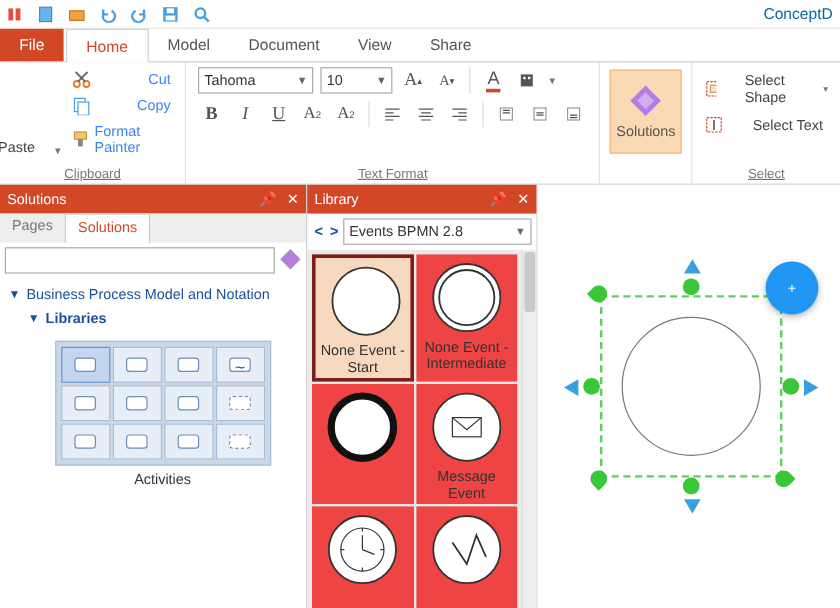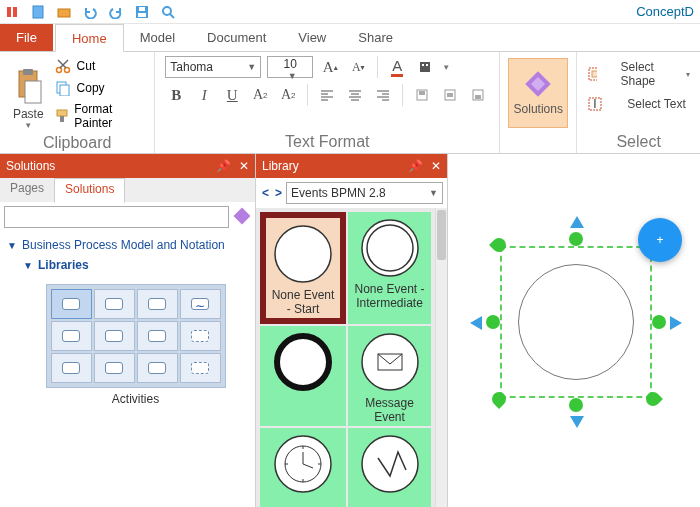--- a/index.html
+++ b/index.html
@@ -12,26 +12,26 @@
 
   
   .menu-tabs { height: 28px; display: flex; align-items: stretch; border-bottom: 1px solid #d0d0d0; }
   .menu-tab { padding: 0 16px; display: flex; align-items: center; color: #555; cursor: pointer; font-size: 13px; }
   .menu-tab.file { background: #d24726; color: #fff; margin-right:2px;}
   .menu-tab.active { color: #d24726; border: 1px solid #d0d0d0; border-bottom: 1px solid #fff; margin-bottom: -1px; background:#fff; }
 
   
   .ribbon { height: 102px; display: flex; border-bottom: 1px solid #d0d0d0; }
   .ribbon-group { border-right: 1px solid #e1e1e1; padding: 4px 10px 2px 10px; display: flex; flex-direction: column; justify-content: space-between; align-items:center;}
-  .ribbon-group-title { color: #777; font-size: 16px; text-align: center; padding-top: 2px; }
+  .ribbon-group-title { color: #777; font-size: 11px; text-align: center; padding-top: 2px; text-decoration: underline; }
   .ribbon-group-body { display: flex; gap: 6px; align-items:flex-start; flex:1;}
 
-  .big-btn { display: flex; flex-direction: column; align-items: center; justify-content: flex-end; gap: 0; width: 42px; height:74px; color:#444;}
+  .big-btn { display: flex; flex-direction: row; align-items: flex-end; justify-content: flex-end; gap: 15px; width: 42px; height:74px; color:#444;}
   .clipboard-side { display: flex; flex-direction: column; gap: 2px; }
-  .clip-row { display: flex; align-items: center; gap: 6px; color: #000000; padding:2px 2px; cursor:pointer;}
+  .clip-row { display: flex; align-items: center; gap: 6px; color: #3b82f6; padding:2px 2px; cursor:pointer;justify-content:space-between;}
 
   .textformat-body{display:flex;flex-direction:column;gap:6px;}
   .tf-row{display:flex;align-items:center;gap:6px;}
   .combo{border:1px solid #aaa;background:#fff;height:22px;display:flex;align-items:center;padding:0 4px;justify-content:space-between;color:#333;}
   .combo .arrow{font-size:9px;color:#666;margin-left:4px;}
   .icon-btn{width:22px;height:22px;display:flex;align-items:center;justify-content:center;color:#555;font-family:'Times New Roman',serif;}
   .sep-v{width:1px;height:22px;background:#ddd;margin:0 2px;}
 
   .solutions-btn{width:60px;height:70px;display:flex;flex-direction:column;align-items:center;justify-content:center;background:#fbd9b5;border:1px solid #f0b47e;color:#555;gap:4px;}
 
@@ -63,22 +63,22 @@
   .thumb-inner{width:18px;height:12px;border:1px solid #6d8db3;border-radius:3px;background:#fff;}
 
   
   .lib-panel{width:192px;}
   .lib-nav{display:flex;align-items:center;padding:4px;gap:2px;}
   .lib-nav .navbtn{color:#1a4f9c;font-weight:bold;padding:0 2px;cursor:pointer;}
   .lib-body{flex:1;display:flex;overflow:hidden;}
   .lib-scroll{width:12px;background:#eee;border-left:1px solid #ddd;position:relative;}
   .lib-scroll .thumb-s{position:absolute;top:2px;left:1px;right:1px;height:50px;background:#c9c9c9;border-radius:2px;}
   .lib-grid{flex:1;display:grid;grid-template-columns:1fr 1fr;gap:2px;padding:4px;background:#e9e9e9;align-content:start;}
-  .lib-cell{background:#86efac;display:flex;flex-direction:column;align-items:center;text-align:center;color:#333;font-size:11px;padding:2px;cursor:pointer;}
-  .lib-cell.sel{background:#f6d9bf;border:6px solid #7f1d1d;align-items:flex-end;}
+  .lib-cell{background:#ef4444;display:flex;flex-direction:column;align-items:center;text-align:center;color:#333;font-size:11px;padding:2px;cursor:pointer;}
+  .lib-cell.sel{background:#f6d9bf;border:3px solid #7f1d1d;align-items:flex-end;}
   .lib-shape{width:70px;height:68px;display:flex;align-items:center;justify-content:center;}
   .lib-label{line-height:1.2;height:28px;display:flex;align-items:center;justify-content:center;}
 
   circle.thin{fill:#fff;stroke:#333;stroke-width:1.5;}
   circle.thick{fill:#fff;stroke:#111;stroke-width:6;}
 
   
   .canvas{flex:1;position:relative;background:#fff;}
   .shape-sel{position:absolute;left:40px;top:80px;width:176px;height:176px;}
   .sel-box{position:absolute;left:12px;top:12px;right:12px;bottom:12px;border:2px dashed #5dcf5d;}
@@ -187,21 +187,21 @@
     <div class="ribbon-group-title">Clipboard</div>
   </div>
 
   <div class="ribbon-group" style="flex:0 0 330px;">
     <div class="ribbon-group-body textformat-body">
       <div class="tf-row">
         <div class="combo" style="width:96px;">
           <span>Tahoma</span>
             <span class="arrow">▼</span>
         </div>
-        <div class="combo" style="width:46px;flex-direction:column;">
+        <div class="combo" style="width:60px;">
           <span>10</span>
             <span class="arrow">▼</span>
         </div>
         <div class="icon-btn" style="font-size:15px;">A<span style="font-size:8px;">▴</span></div>
         <div class="icon-btn" style="font-size:12px;">A<span style="font-size:8px;">▾</span></div>
         <div class="sep-v"></div>
         <div class="icon-btn">
             <span style="border-bottom:3px solid #d24726;font-size:15px;padding:0 1px;">A</span>
           </div>
         <div class="icon-btn">

